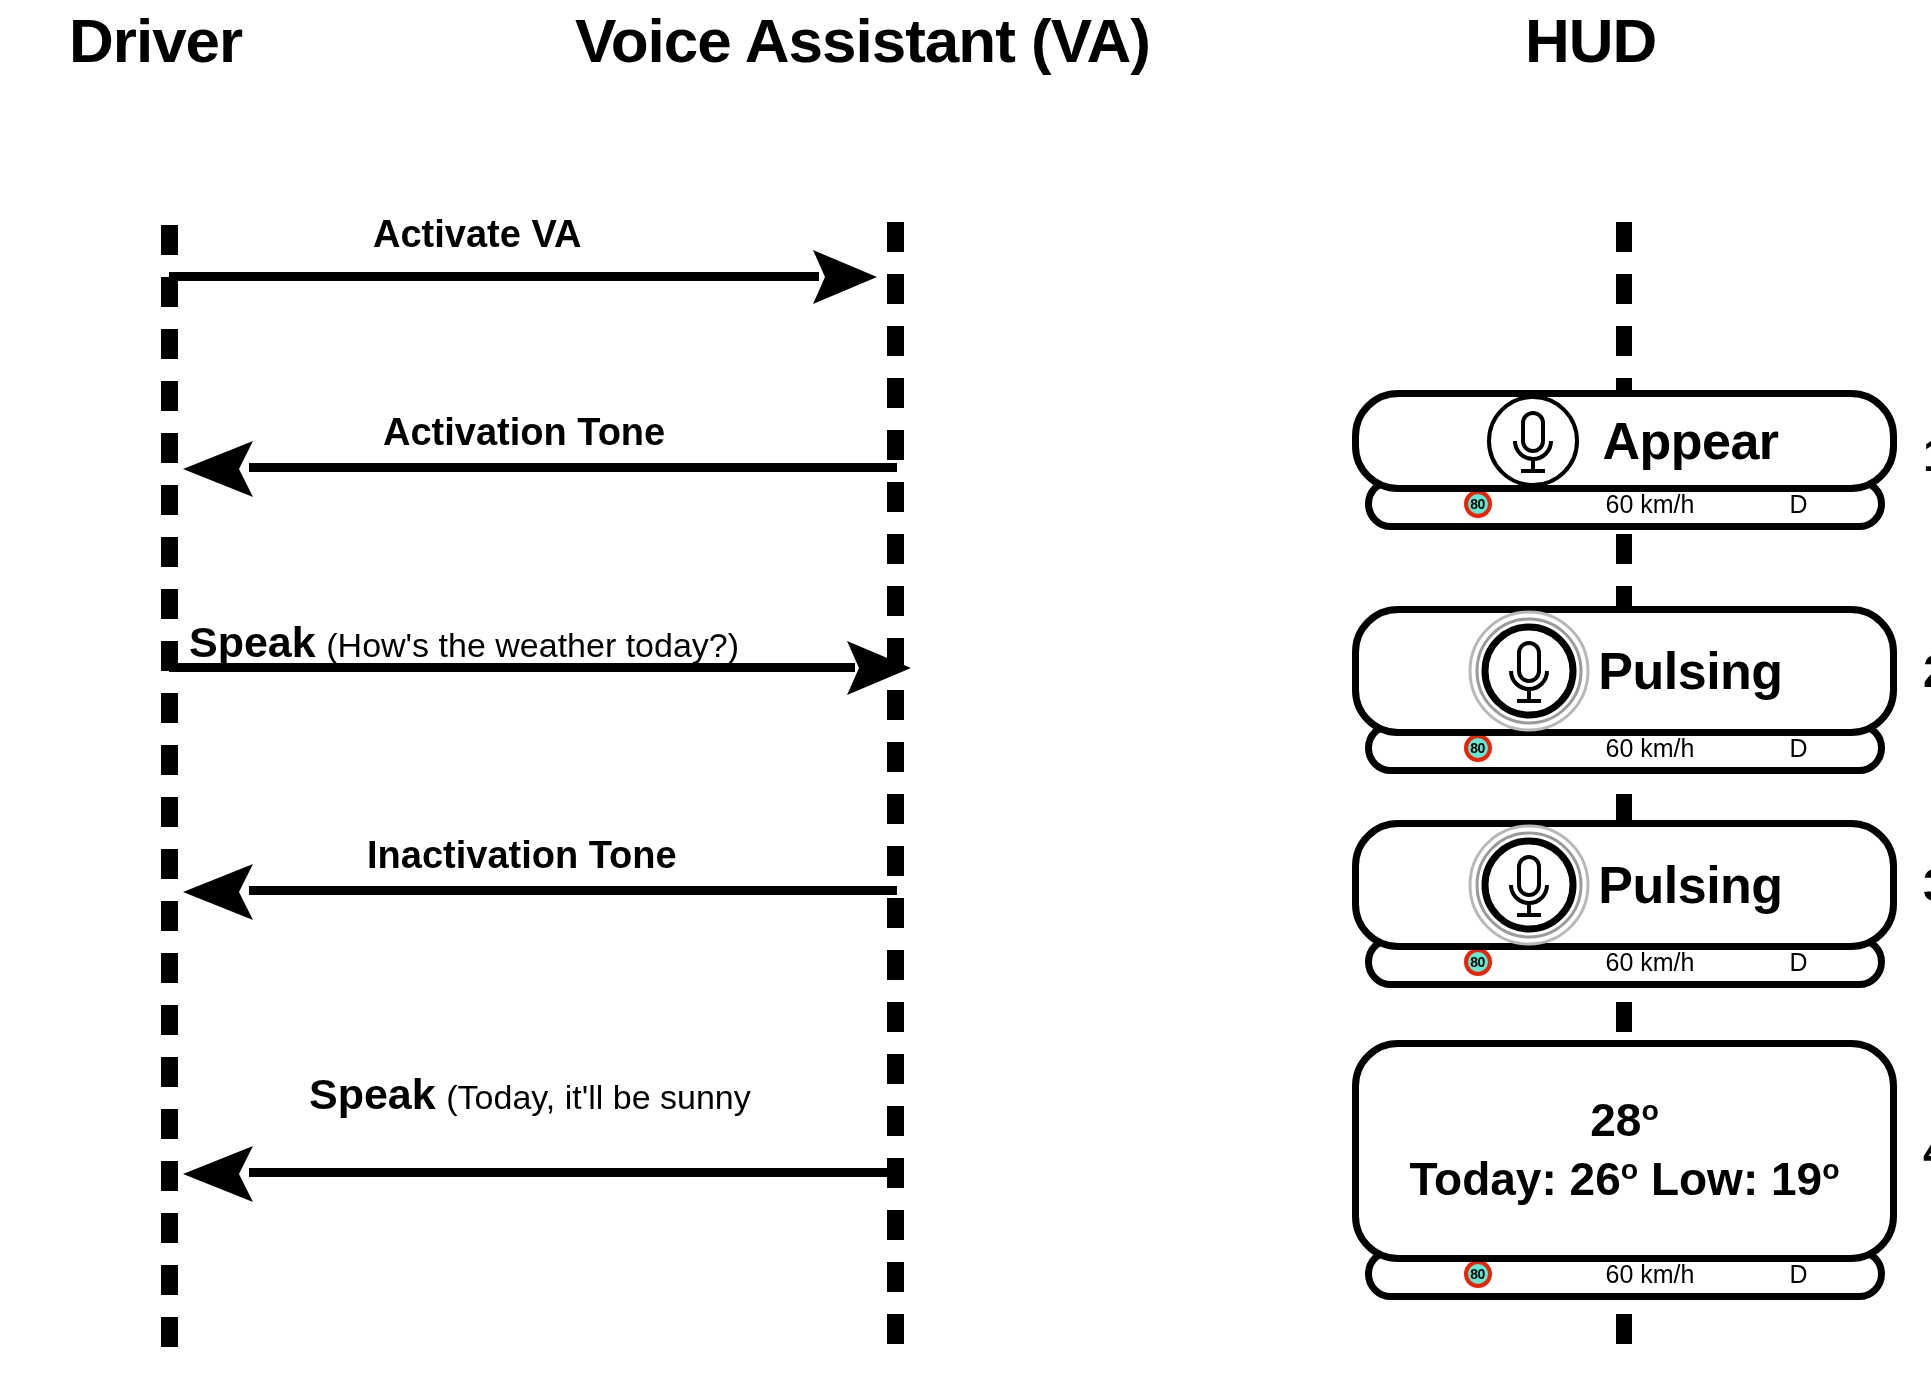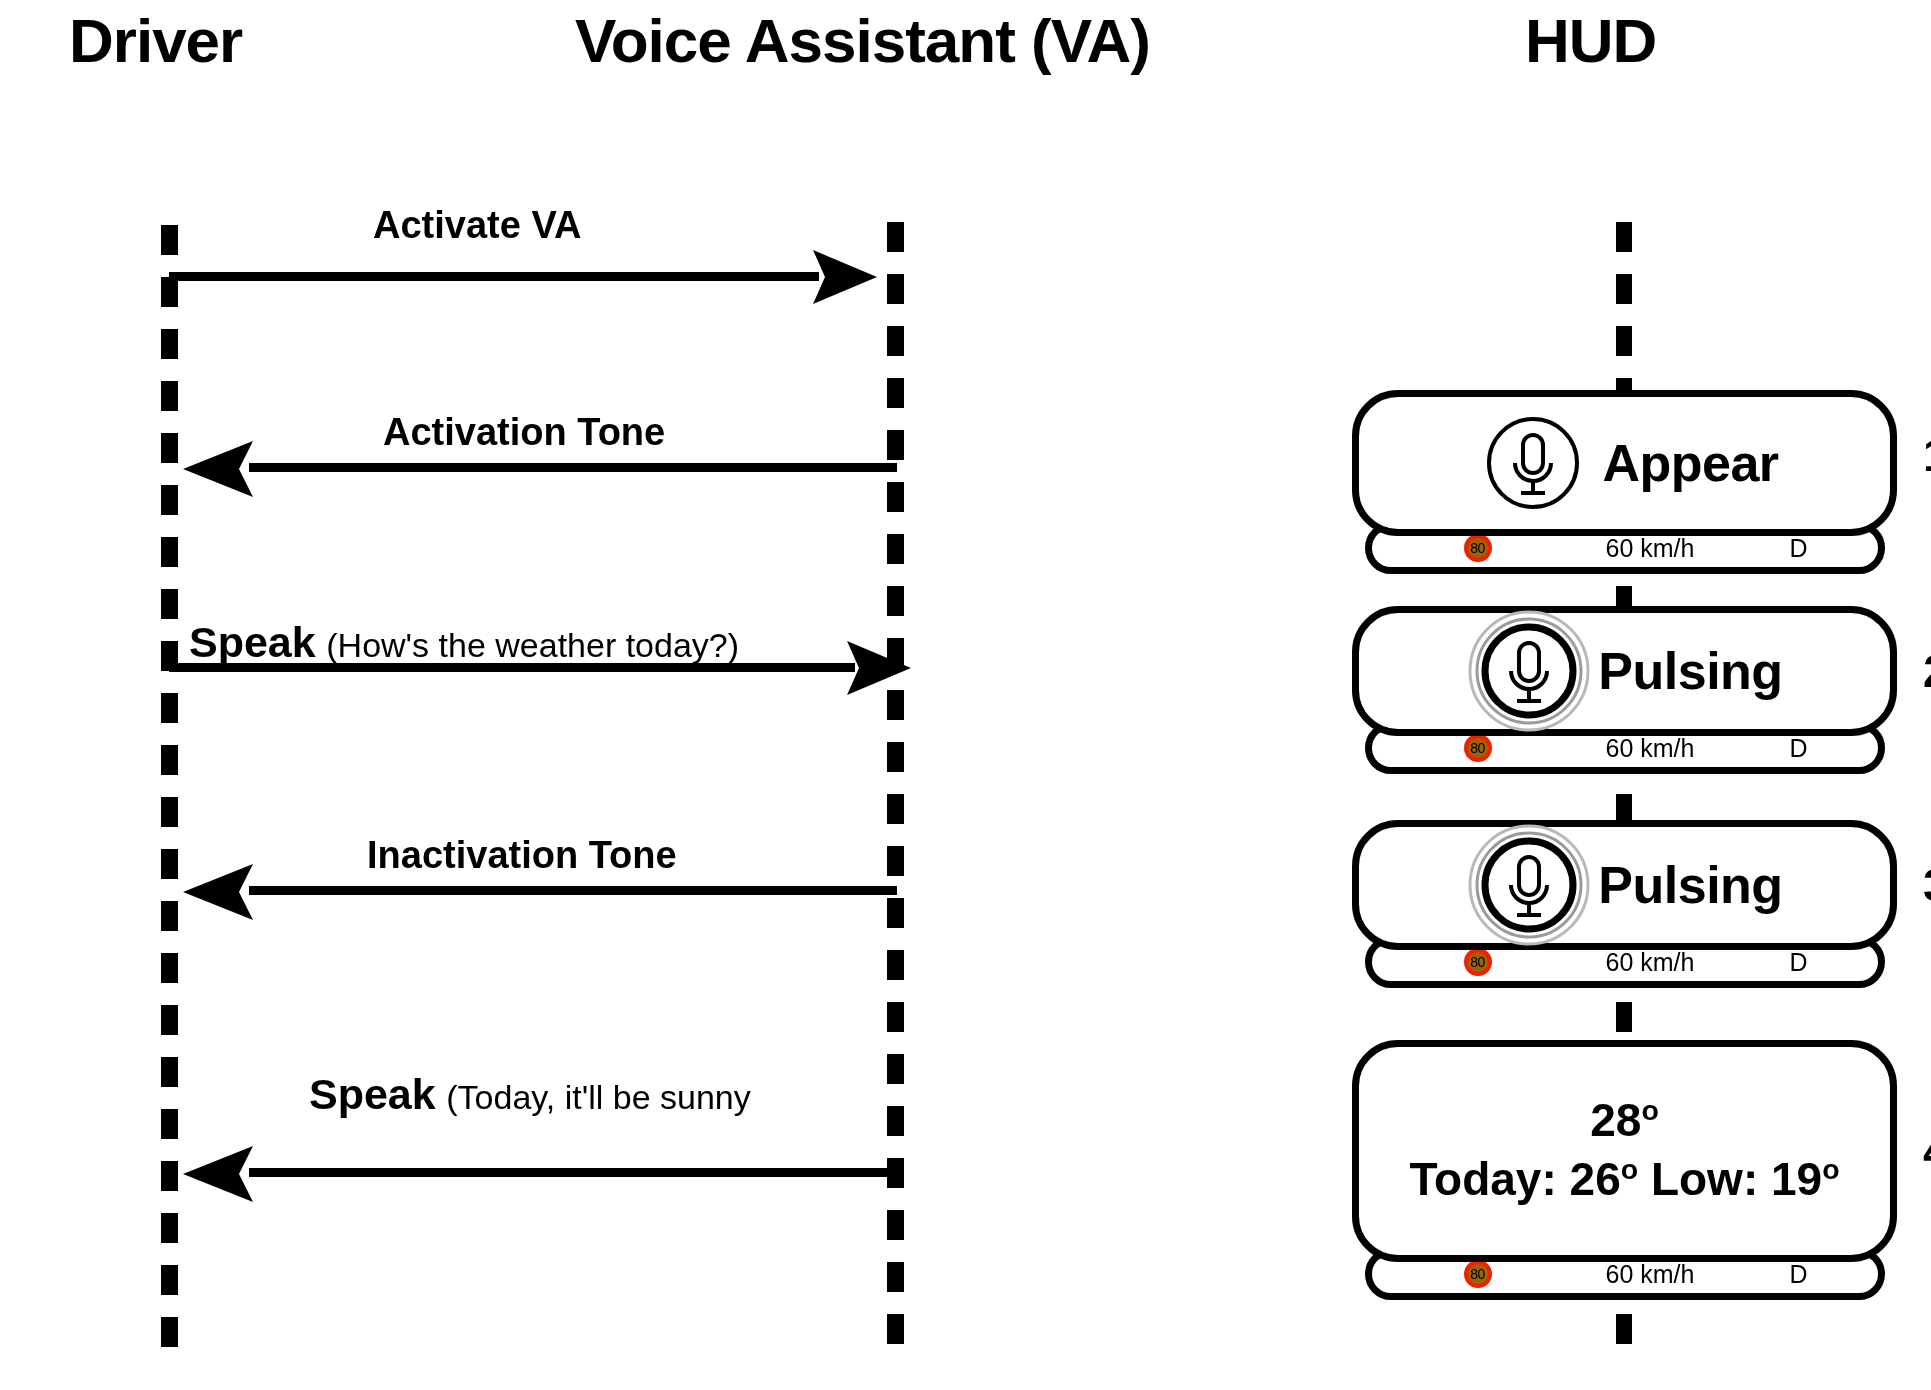--- a/index.html
+++ b/index.html
@@ -108,26 +108,26 @@
     align-items: center;
   }
   .hud-strip .sl-sign {
     position: absolute;
     left: 92px;
     width: 28px;
     height: 28px;
     box-sizing: border-box;
     border: 4px solid #ee2200;
     border-radius: 50%;
-    background: #a16207;
+    background: #5eead4;
     display: flex;
     align-items: center;
     justify-content: center;
     font-size: 14px;
-    font-weight: normal;
+    font-weight: bold;
     line-height: 1;
     letter-spacing: -0.5px;
   }
   .hud-strip .speed {
     position: absolute;
     left: 234px;
     font-size: 25px;
     font-weight: normal;
     white-space: nowrap;
   }
@@ -210,21 +210,21 @@
   <div class="lifeline" id="lifeline-hud"></div>
 
   <div class="msg" style="left:122px; top:272px; width:690px;">
     <div class="shaft" style="left:0; width:650px;"></div>
     <div class="head" style="left:638px;">
       <svg width="70" height="54" viewBox="0 0 70 54">
         <path d="M70 27 L6 0 L18 27 L6 54 Z" fill="#000"></path>
       </svg>
     </div>
   </div>
-  <div class="msg-label" style="left:326px; top:205px;">
+  <div class="msg-label" style="left:326px; top:214px;">
     <span>Activate VA</span>
   </div>
 
   <div class="msg" style="left:172px; top:463px; width:680px;">
     <div class="shaft" style="left:30px; width:648px;"></div>
     <div class="head" style="left:-36px;">
       <svg width="76" height="56" viewBox="0 0 76 56">
         <path d="M0 28 L70 0 L56 28 L70 56 Z" fill="#000"></path>
       </svg>
     </div>
@@ -267,21 +267,21 @@
     </div>
   </div>
   <div class="msg-label two-line" style="left:262px; top:1070px; text-align:center;">
     <div>
       <span class="lead">Speak</span>
       <span class="detail">(Today, it'll be sunny</span>
     </div>
   </div>
 
   <div class="hud-card" style="top:390px;">
-    <div class="hud-panel" style="height:146px;">
+    <div class="hud-panel" style="height:102px;">
       <div class="mic-wrap">
         <svg width="104" height="104" viewBox="0 0 104 104">
           <circle cx="52" cy="52" r="44" fill="none" stroke="#000" stroke-width="4"></circle>
           <rect x="42" y="24" width="20" height="38" rx="10" fill="none" stroke="#000" stroke-width="4"></rect>
           <path d="M34 52 a18 18 0 0 0 36 0" fill="none" stroke="#000" stroke-width="4"></path>
           <line x1="52" y1="70" x2="52" y2="82" stroke="#000" stroke-width="4"></line>
           <line x1="40" y1="82" x2="64" y2="82" stroke="#000" stroke-width="4"></line>
         </svg>
       </div>
       <div class="state-label">Appear</div>

